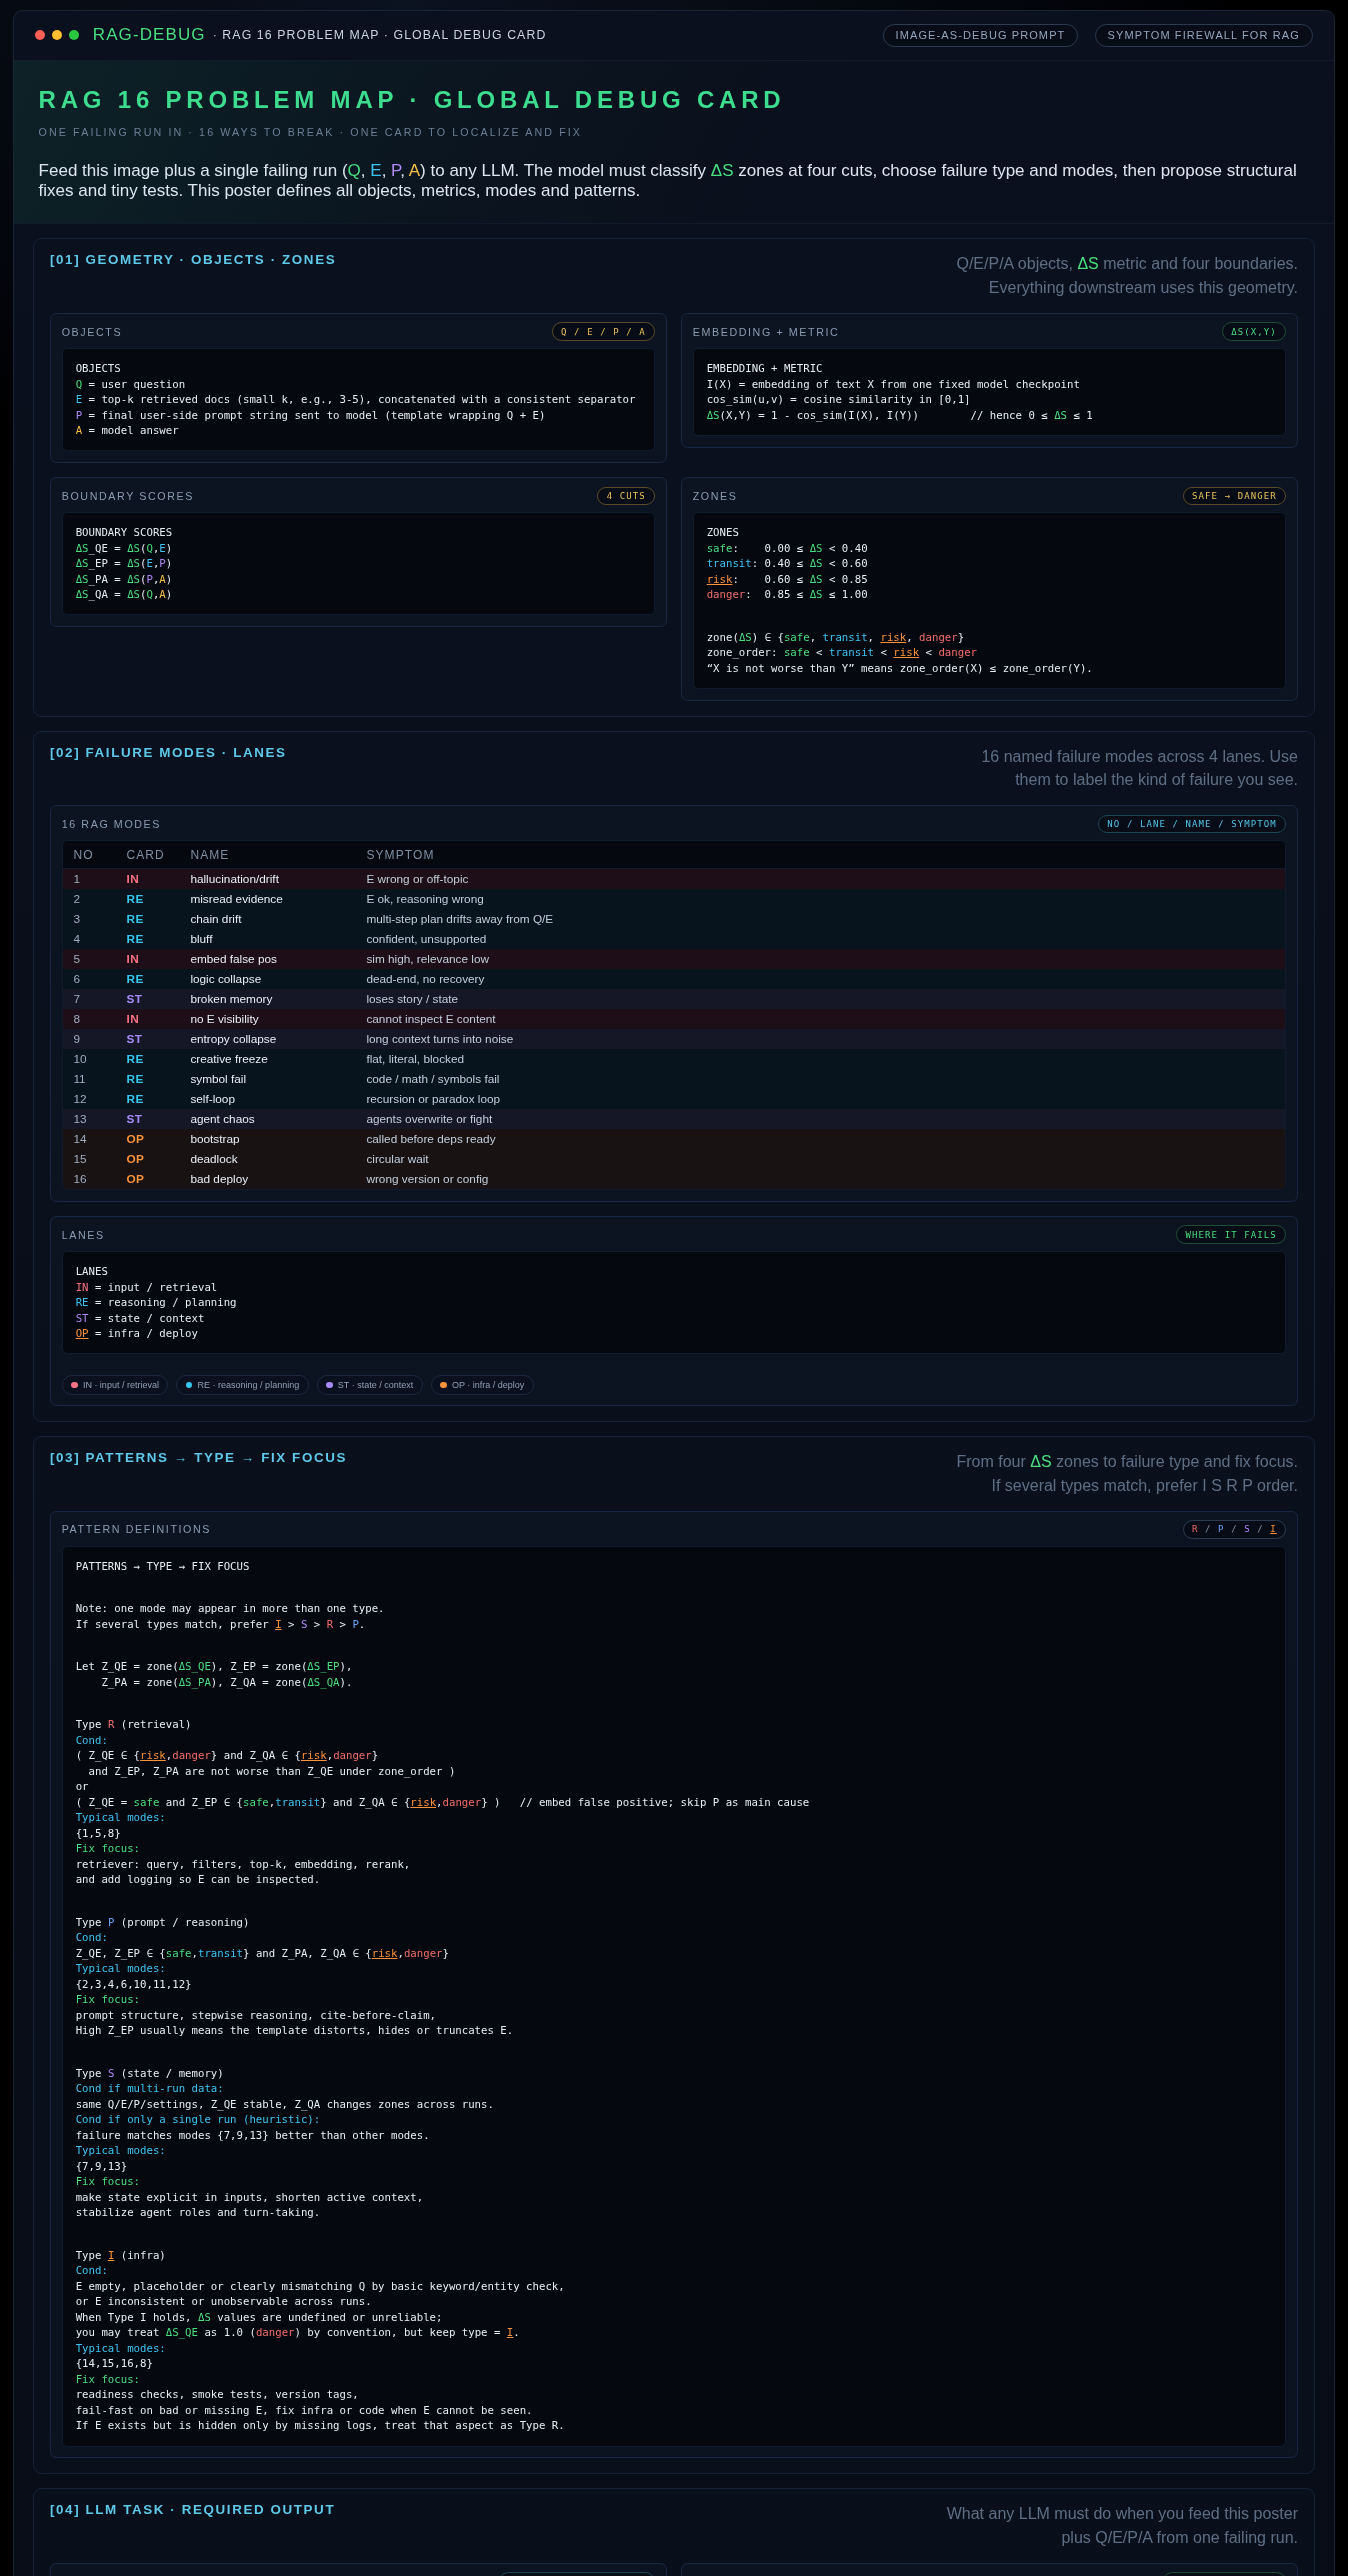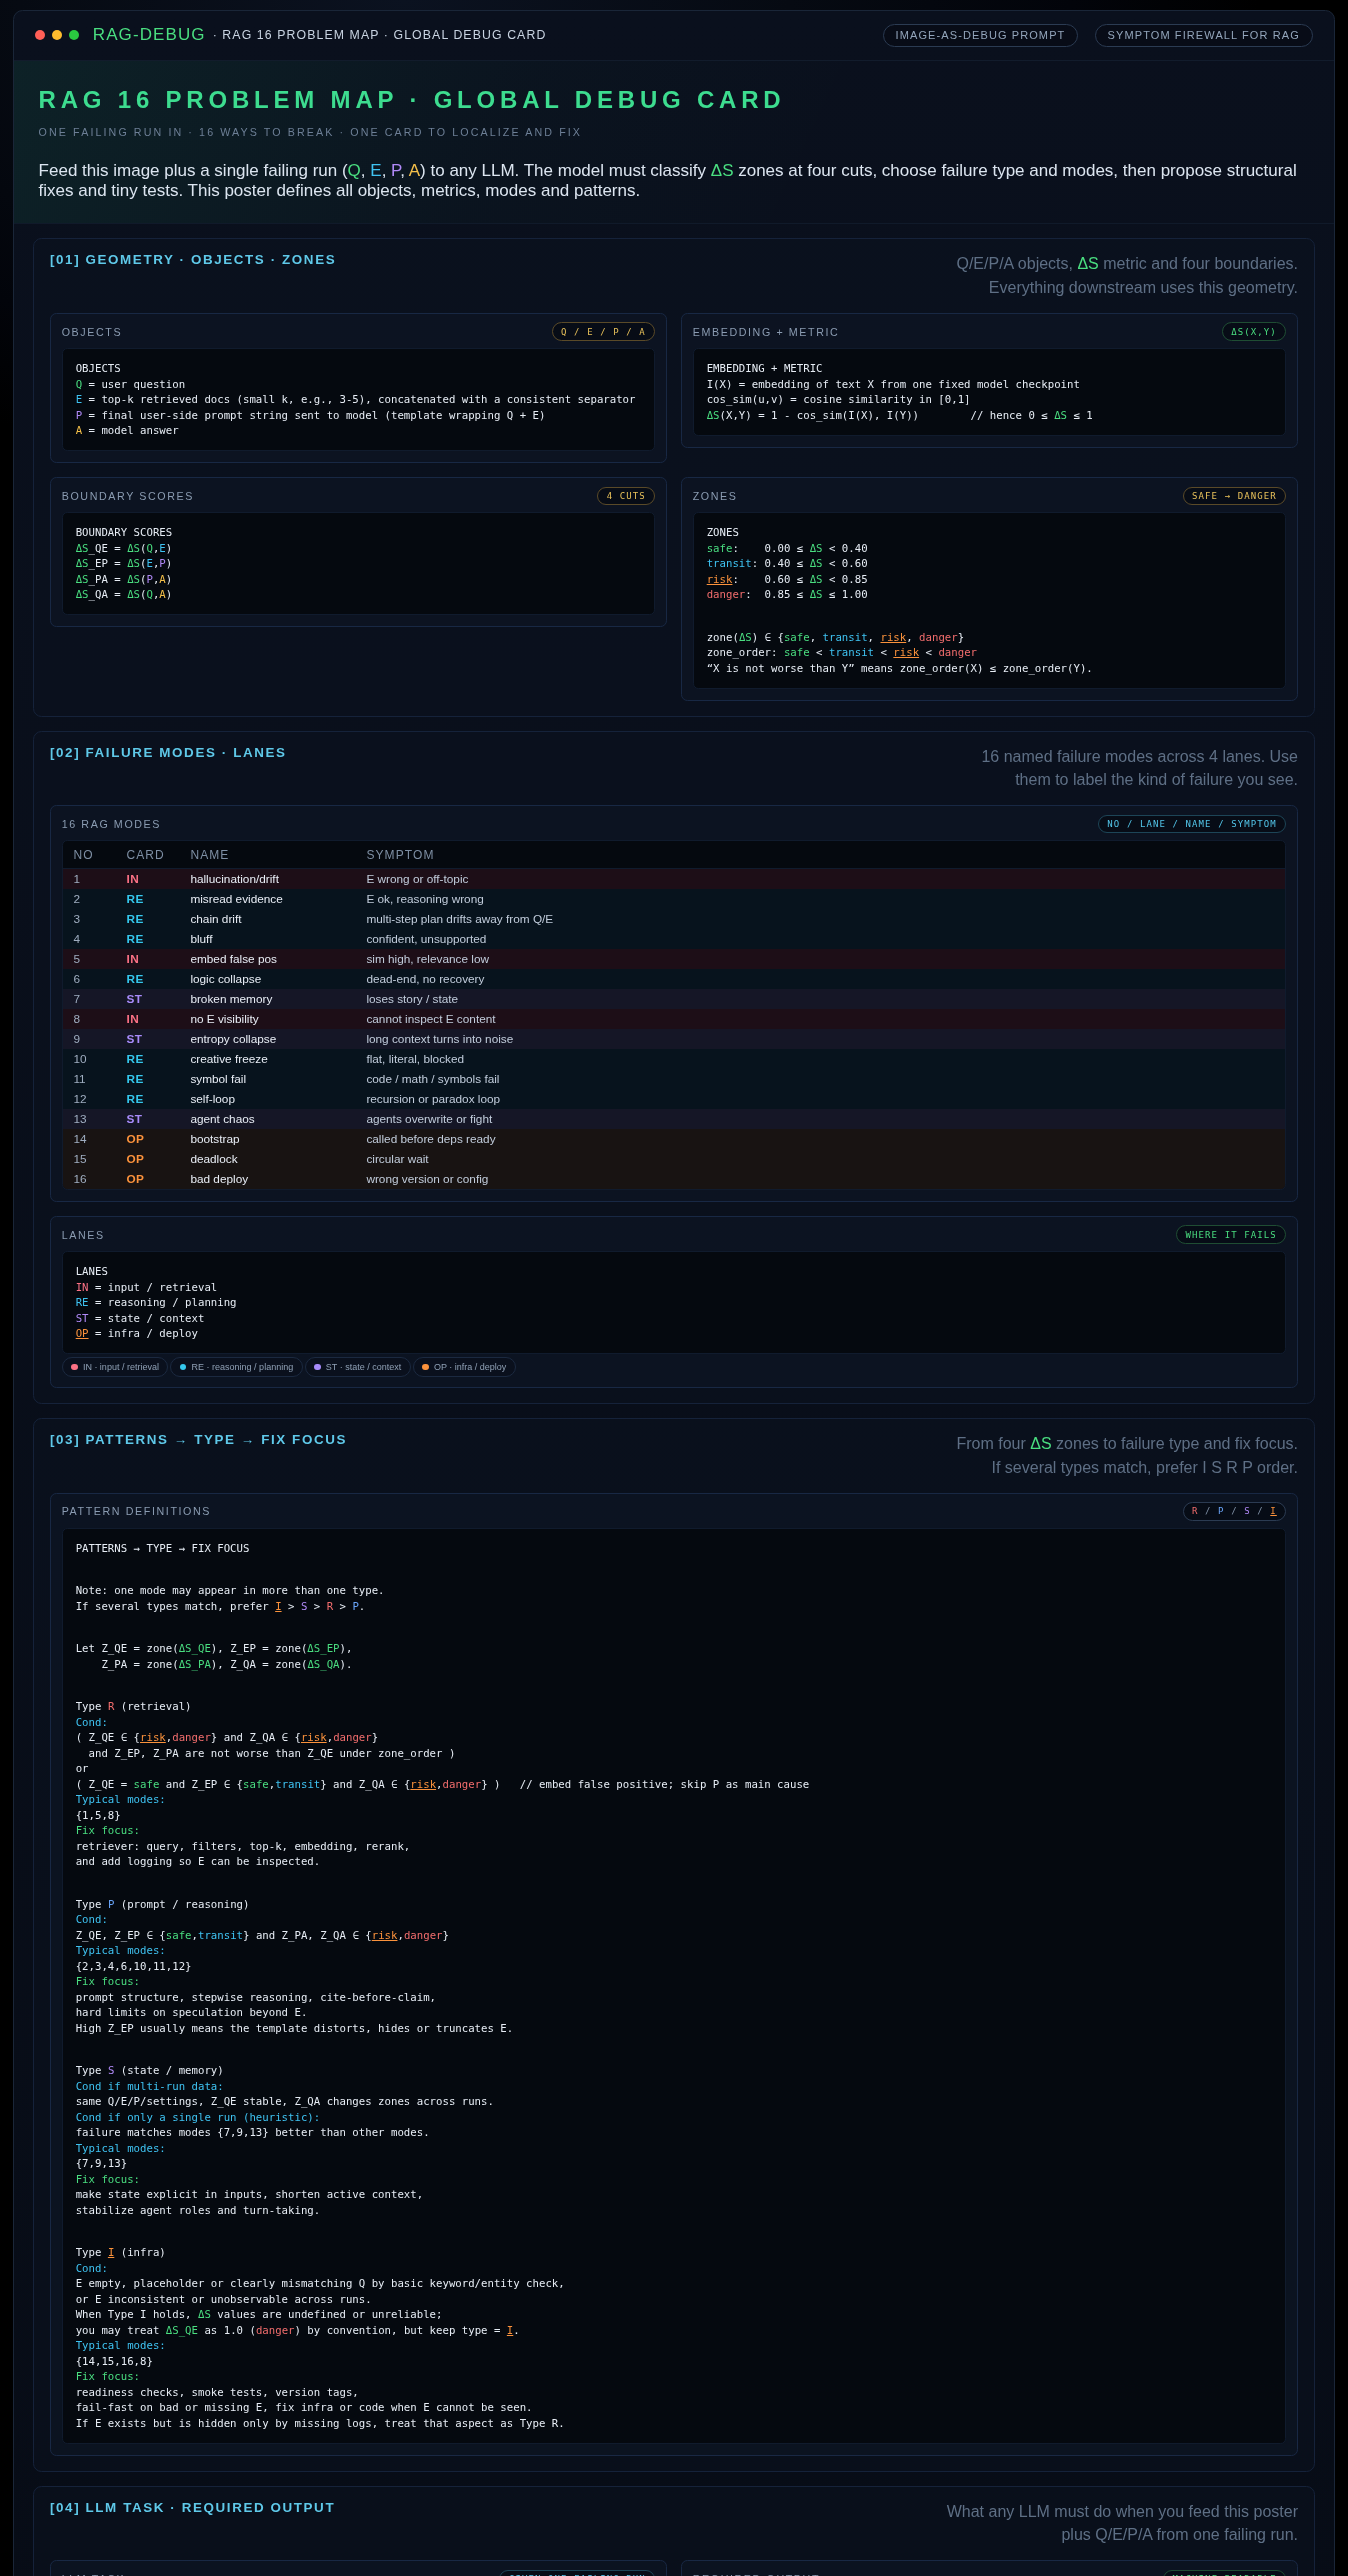--- a/index.html
+++ b/index.html
@@ -53,21 +53,21 @@
   .table { background: #05090f; border: 0.5px solid #101b2d; border-radius: 5.3px; overflow: hidden; }
   .thead { display: grid; grid-template-columns: 53px 64px 176px 1fr; padding: 6.4px 10.7px; color: #7e8fa4; font-size: 12px; letter-spacing: 1.1px; border-bottom: 0.5px solid #101b2d; }
   .trow { display: grid; grid-template-columns: 53px 64px 176px 1fr; padding: 0 10.7px; height: 20px; align-items: center; font-size: 11.8px; }
   .trow .no { color: #9fadc0; } .trow .lane { font-weight: bold; letter-spacing: 0.5px; }
   .trow .name { color: #e9eef6; } .trow .sym { color: #c2cddc; }
   .lane-IN { background: rgba(244,63,94,0.10); }  .lane-IN .lane { color: #fb7185; }
   .lane-RE { background: rgba(56,189,248,0.06); } .lane-RE .lane { color: #35c8ee; }
   .lane-ST { background: rgba(167,139,250,0.10); }.lane-ST .lane { color: #a78bfa; }
   .lane-OP { background: rgba(251,146,60,0.08); } .lane-OP .lane { color: #fb923c; }
   
-  .legend { display: flex; gap: 2px; margin-top: 3px; flex-wrap: wrap; }
+  .legend { display: flex; gap: 8px; margin-top: 21px; flex-wrap: wrap; }
   .chip { display: inline-flex; align-items: center; gap: 5.3px; background: rgba(10,16,28,0.7); border: 0.5px solid #1b2940; border-radius: 534px; padding: 3.7px 8.5px; color: #8fa0b5; font-size: 9px; }
   .dot2 { width: 6.4px; height: 6.4px; border-radius: 50%; display: inline-block; }
   .dk-pk { background: #fb7185; } .dk-c { background: #35c8ee; } .dk-p { background: #a78bfa; } .dk-o { background: #fb923c; }
 </style>
 </head>
 <body>
 
 <div class="poster">
 
   <div class="titlebar">
@@ -332,21 +332,20 @@
           <div class="cl">retriever: query, filters, top-k, embedding, rerank,</div>
           <div class="cl">and add logging so E can be inspected.</div>
           <div class="cl blank"></div>
           <div class="cl">Type <span class="sg-b">P</span> (prompt / reasoning)</div>
           <div class="cl"><span class="sg-c">Cond:</span></div>
           <div class="cl">Z_QE, Z_EP ∈ {<span class="sg-g">safe</span>,<span class="sg-c">transit</span>} and Z_PA, Z_QA ∈ {<span class="sg-o">risk</span>,<span class="sg-r">danger</span>}</div>
           <div class="cl"><span class="sg-c">Typical modes:</span></div>
           <div class="cl">{2,3,4,6,10,11,12}</div>
           <div class="cl"><span class="sg-g">Fix focus:</span></div>
           <div class="cl">prompt structure, stepwise reasoning, cite-before-claim,</div>
-          <div class="cl">hard limits on speculation beyond E.</div>
           <div class="cl">High Z_EP usually means the template distorts, hides or truncates E.</div>
           <div class="cl blank"></div>
           <div class="cl">Type <span class="sg-p">S</span> (state / memory)</div>
           <div class="cl"><span class="sg-c">Cond if multi-run data:</span></div>
           <div class="cl">same Q/E/P/settings, Z_QE stable, Z_QA changes zones across runs.</div>
           <div class="cl"><span class="sg-c">Cond if only a single run (heuristic):</span></div>
           <div class="cl">failure matches modes {7,9,13} better than other modes.</div>
           <div class="cl"><span class="sg-c">Typical modes:</span></div>
           <div class="cl">{7,9,13}</div>
           <div class="cl"><span class="sg-g">Fix focus:</span></div>

